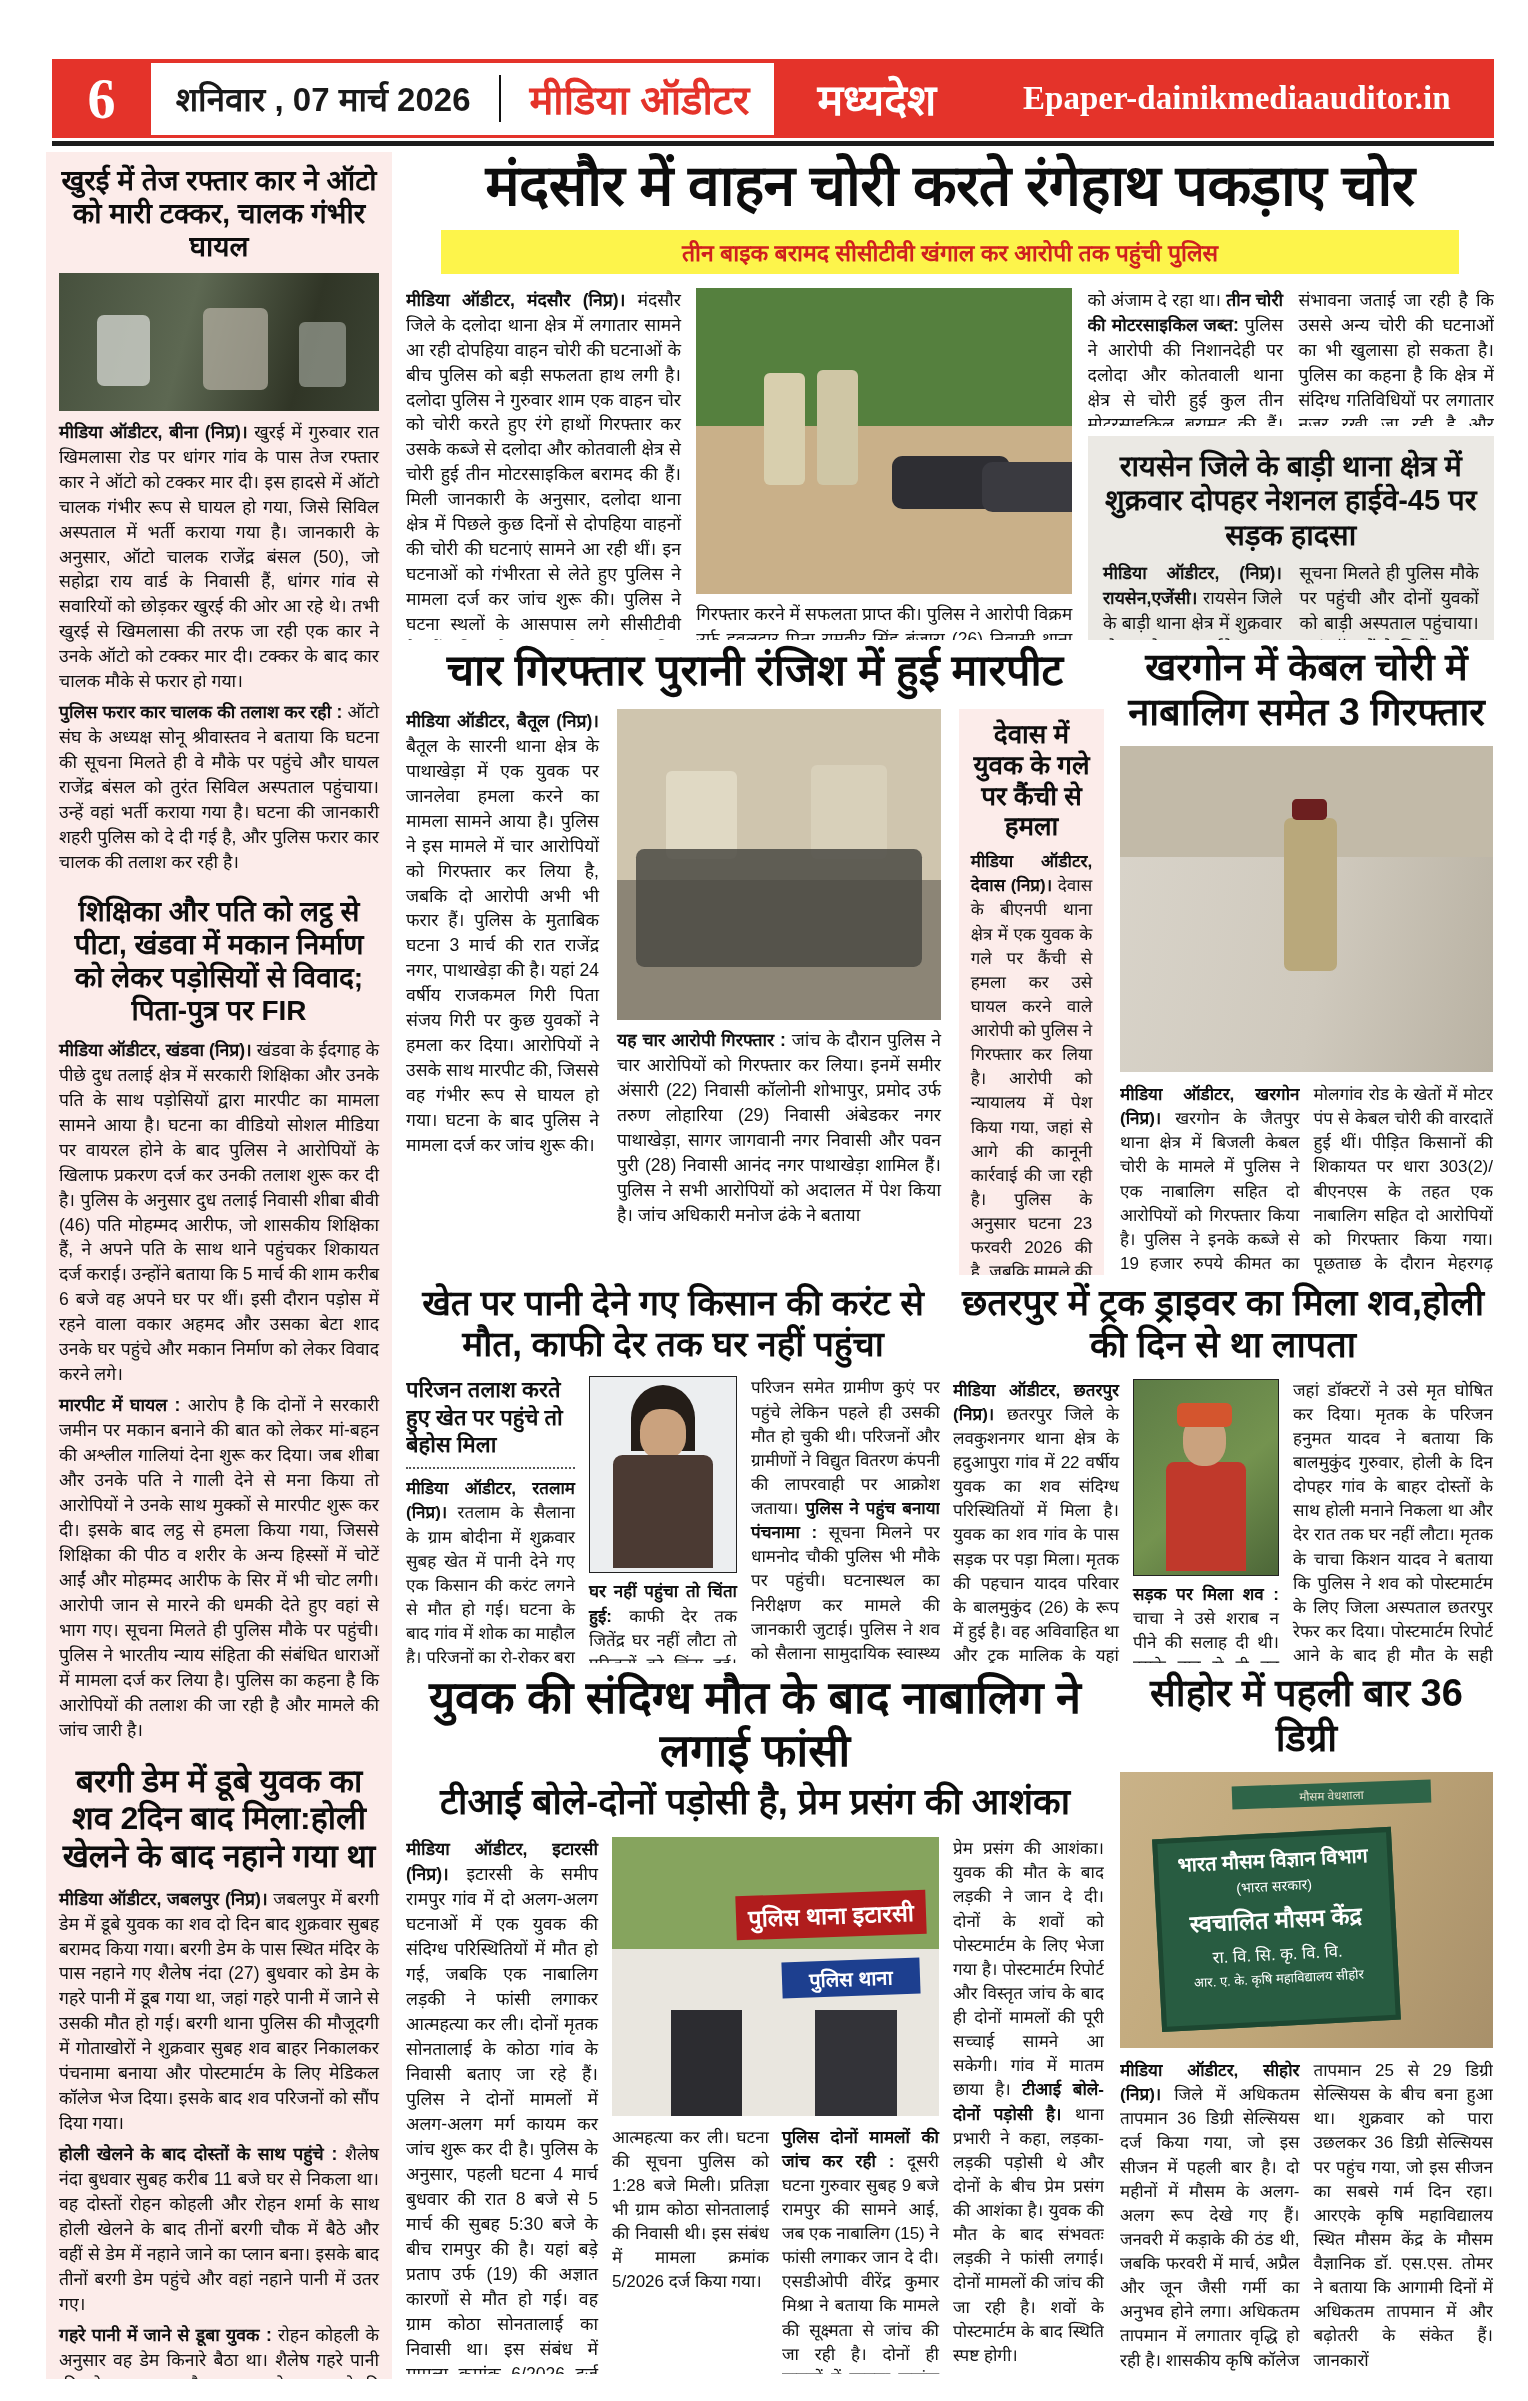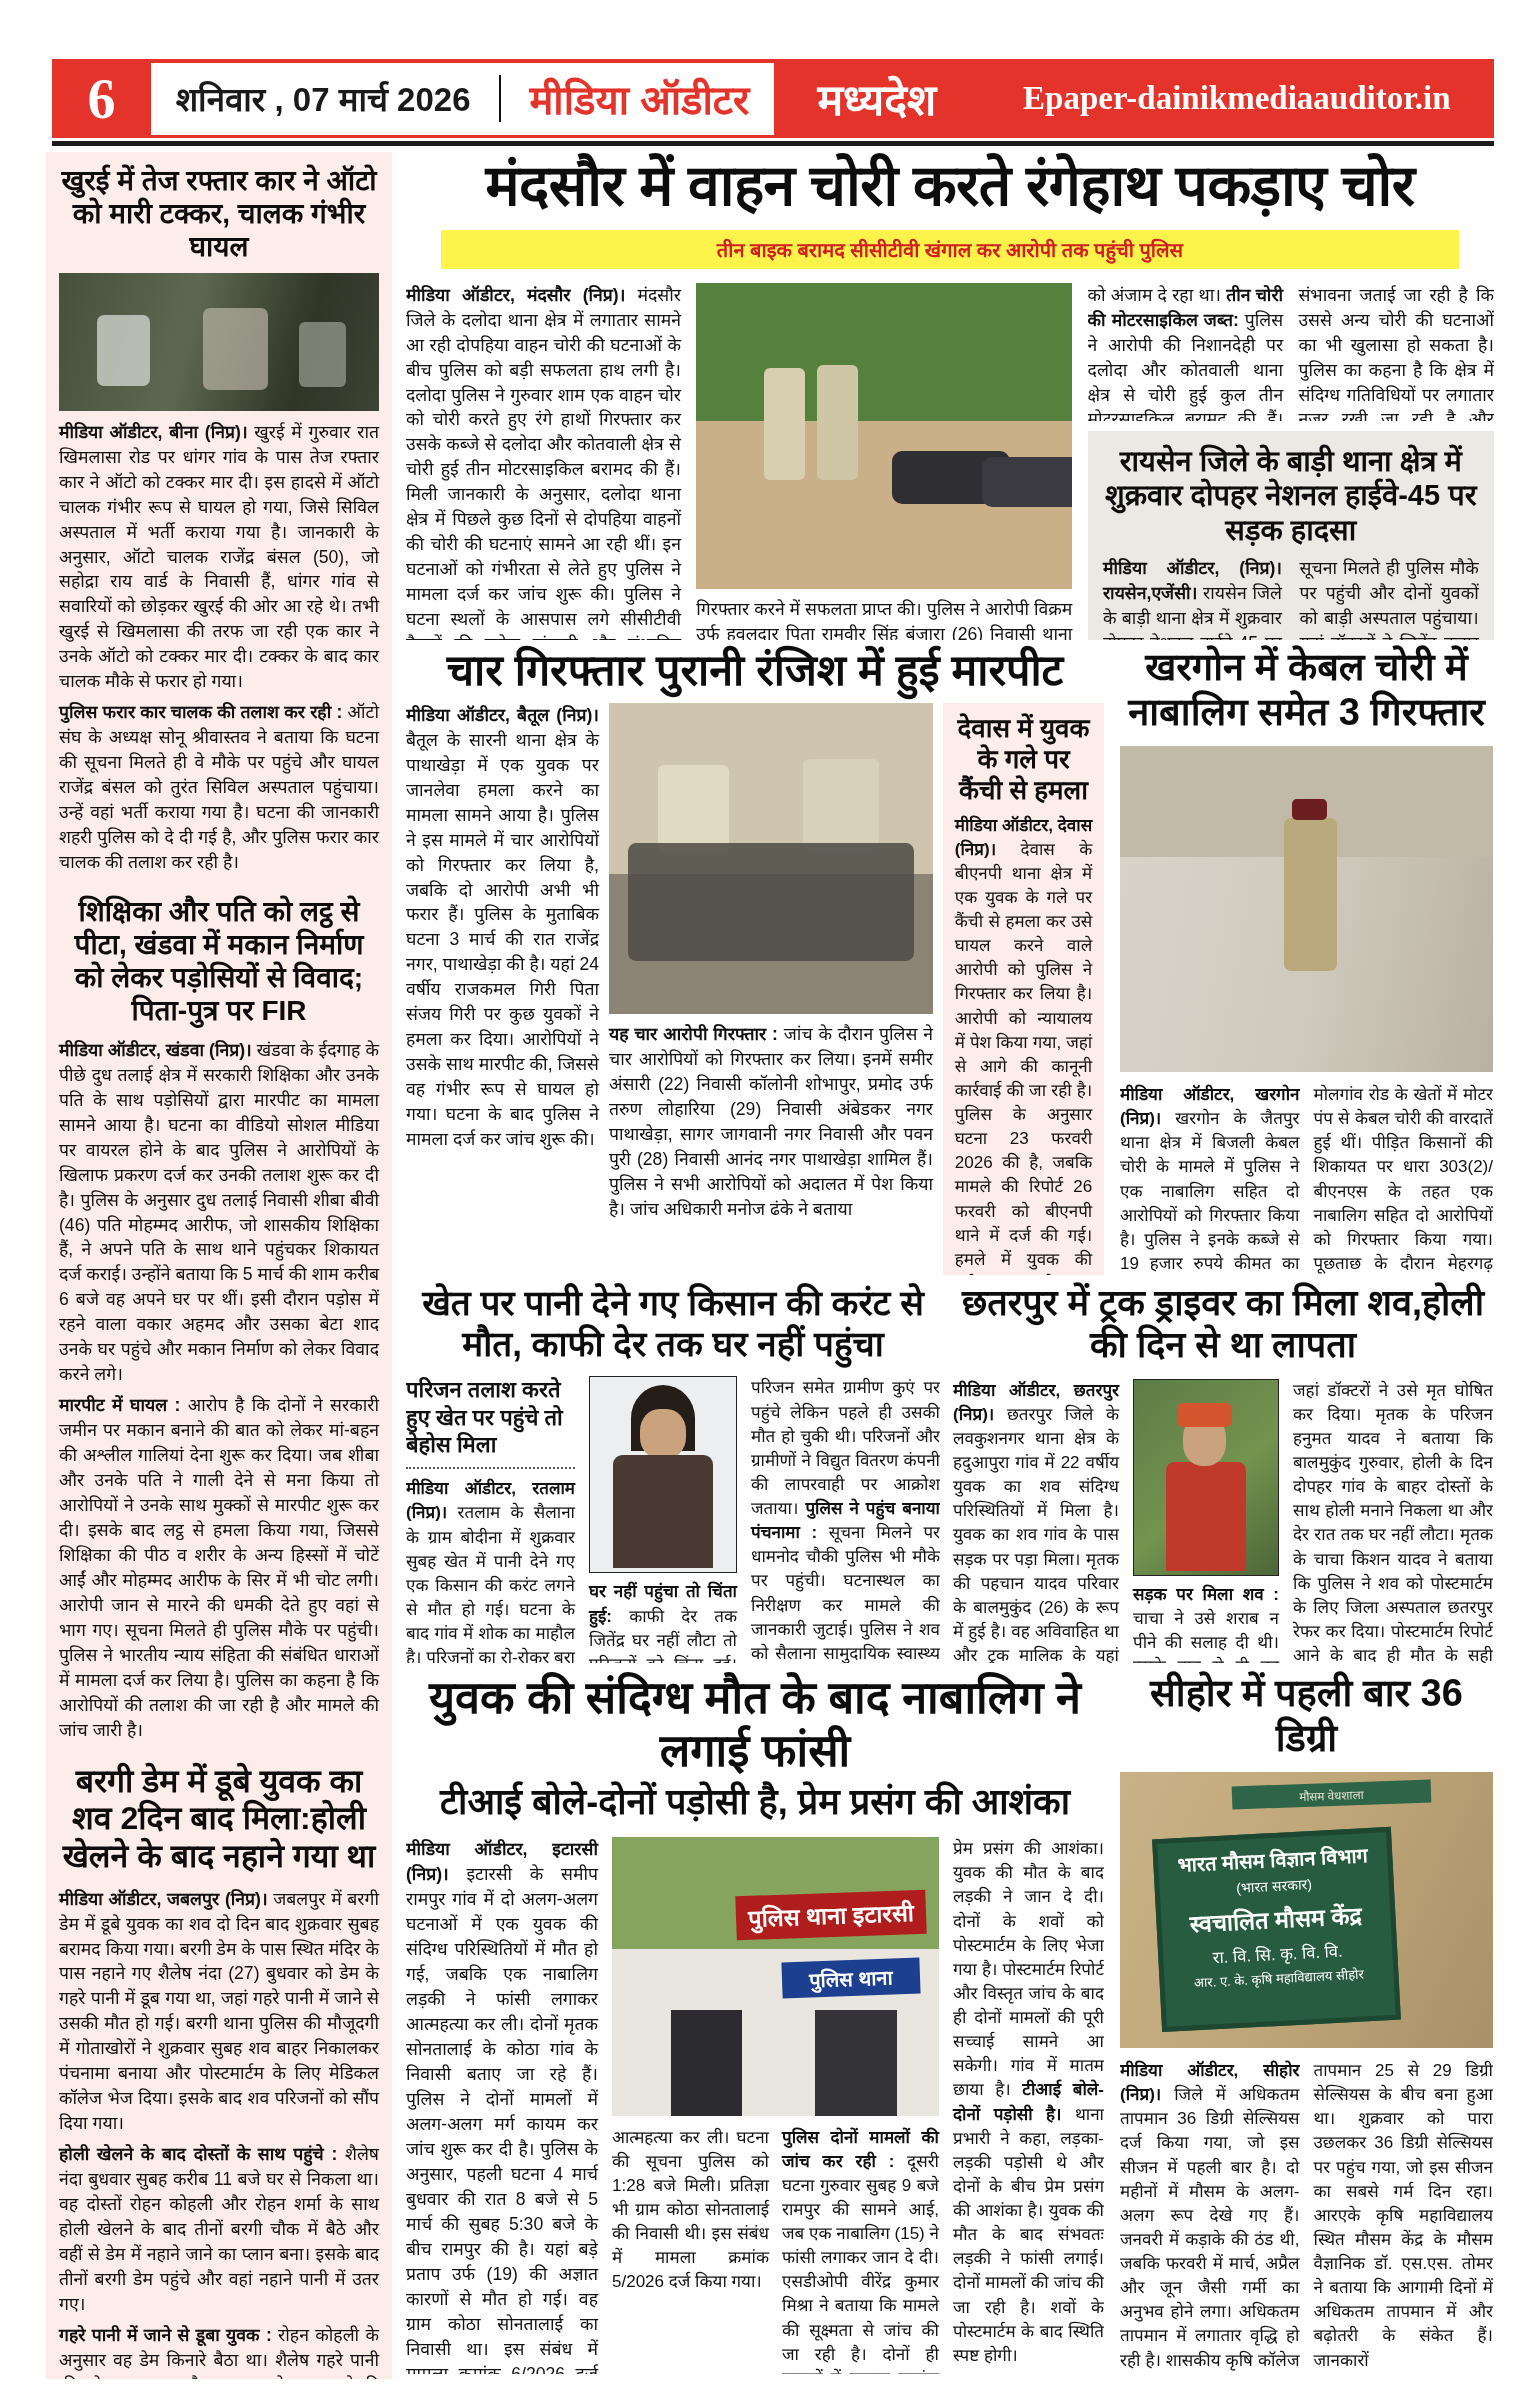--- a/index.html
+++ b/index.html
@@ -30,41 +30,41 @@
   .lr-h1{font-size:28px;}
   .lr-h2{font-size:28px;margin-top:20px;}
   .lr-h3{font-size:32px;margin-top:20px;}
   .lr-photo{width:100%;height:138px;margin:10.6px 0 8.2px 0;background:linear-gradient(105deg,#46503d,#5d6852 40%,#303526 75%,#3c4434);}
   .lr-photo .fig.p1{left:12%;top:30%;width:53px;height:71px;background:#cfd2cc;border-radius:7px;opacity:.8;}
   .lr-photo .fig.p2{left:45%;top:25%;width:65px;height:82px;background:#b9b3a6;border-radius:7px;opacity:.7;}
   .lr-photo .fig.p3{left:75%;top:35%;width:47px;height:65px;background:#8f9488;border-radius:5.9px;opacity:.8;}
   
   .mandsaur{position:absolute;left:406px;top:152px;width:1088px;height:488px;overflow:hidden;}
   .md-h{font-size:57px;letter-spacing:-0.6px;}
-  .md-sub{margin:10.6px 35px 0 35px;background:#fdf44b;color:#cf1f1f;font-weight:bold;font-size:20px;
+  .md-sub{margin:10.6px 35px 0 35px;background:#fdf44b;color:#cf1f1f;font-weight:bold;font-size:23px;
           text-align:center;padding:5.9px 0;}
   .md-row{display:flex;gap:15.3px;margin-top:14px;}
   .md-c1{width:275px;}
   .md-mid{width:376px;}
   .md-photo{width:100%;height:306px;background:linear-gradient(#55803e 0 45%,#c9b089 45% 100%);}
   .md-photo .fig.cop1{left:18%;top:28%;width:41px;height:112px;background:#d8cfae;border-radius:5.9px;}
   .md-photo .fig.cop2{left:32%;top:27%;width:41px;height:115px;background:#cfc6a5;border-radius:5.9px;}
   .md-photo .fig.bike1{left:52%;top:55%;width:118px;height:53px;background:#2e2e33;border-radius:10.6px;}
   .md-photo .fig.bike2{left:76%;top:57%;width:100px;height:50px;background:#3a3a40;border-radius:10.6px;}
   .md-right{flex:1;display:flex;flex-direction:column;gap:10.6px;}
   .md-topcols{display:flex;gap:15.3px;height:138px;overflow:hidden;}
   .md-topcols .bt{flex:1;}
   
   .raisen{background:#ebe9e4;padding:13px 15.3px;box-sizing:border-box;flex:1;overflow:hidden;}
   .rs-h{font-size:29px;}
   .rs-body{margin-top:9.4px;column-count:2;column-gap:17.6px;}
   
   .pathakheda{position:absolute;left:406px;top:645px;width:698px;height:630px;overflow:hidden;}
   .pk-h{font-size:43px;}
-  .pk-row{display:flex;gap:10px;margin-top:7px;}
+  .pk-row{display:flex;gap:18px;margin-top:13px;}
   .pk-c1{width:193px;}
   .pk-mid{width:324px;}
   .pk-photo{width:100%;height:311px;background:linear-gradient(#cfc5ae 0 55%,#8c8576 55% 100%);}
   .pk-photo .fig.g1{left:6%;top:45%;width:88%;height:38%;background:#4b4a44;border-radius:8.2px;opacity:.85;}
   .pk-photo .fig.g2{left:15%;top:20%;width:71px;height:88px;background:#e4ddc9;border-radius:5.9px;opacity:.8;}
   .pk-photo .fig.g3{left:60%;top:18%;width:76px;height:94px;background:#d9d2bd;border-radius:5.9px;opacity:.8;}
   .pk-c3{flex:1;}
   .dewas{background:#fcecea;padding:10.6px 11.8px;box-sizing:border-box;}
   .dw-h{font-size:26px;}
   

